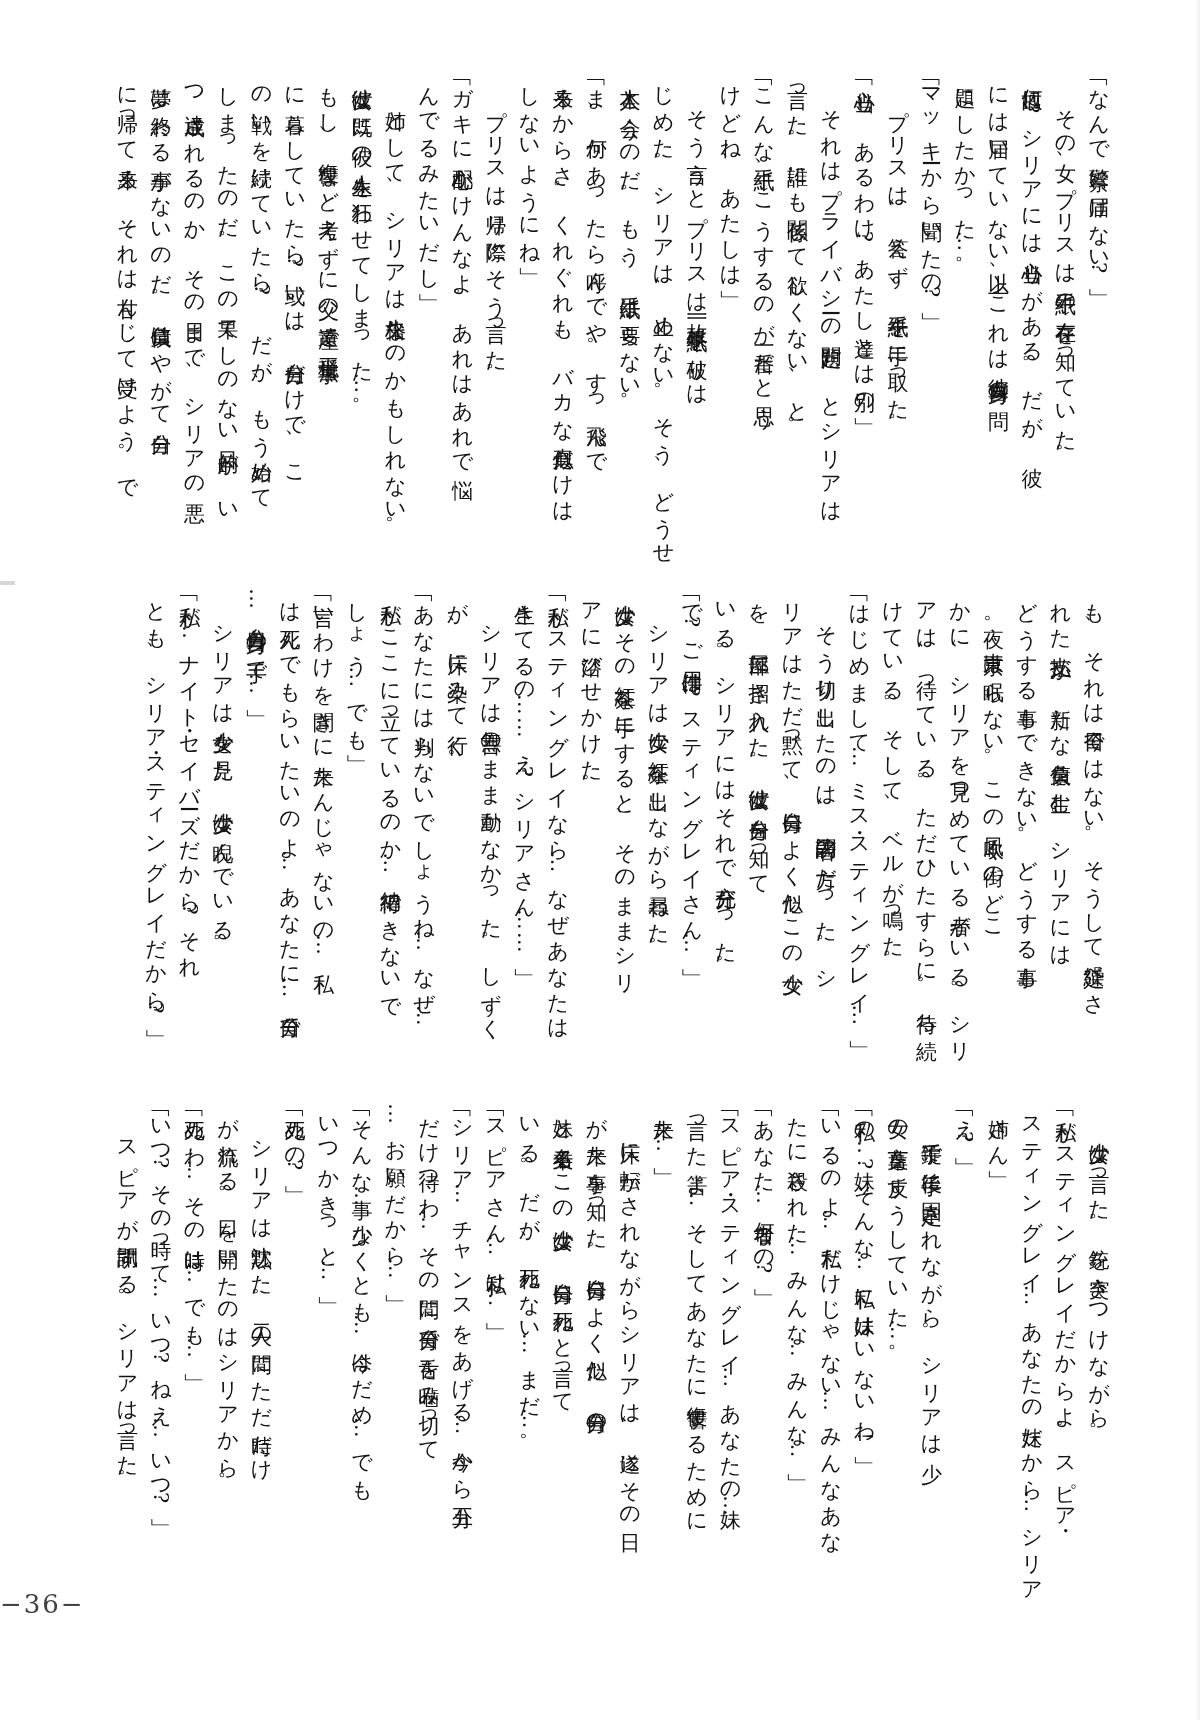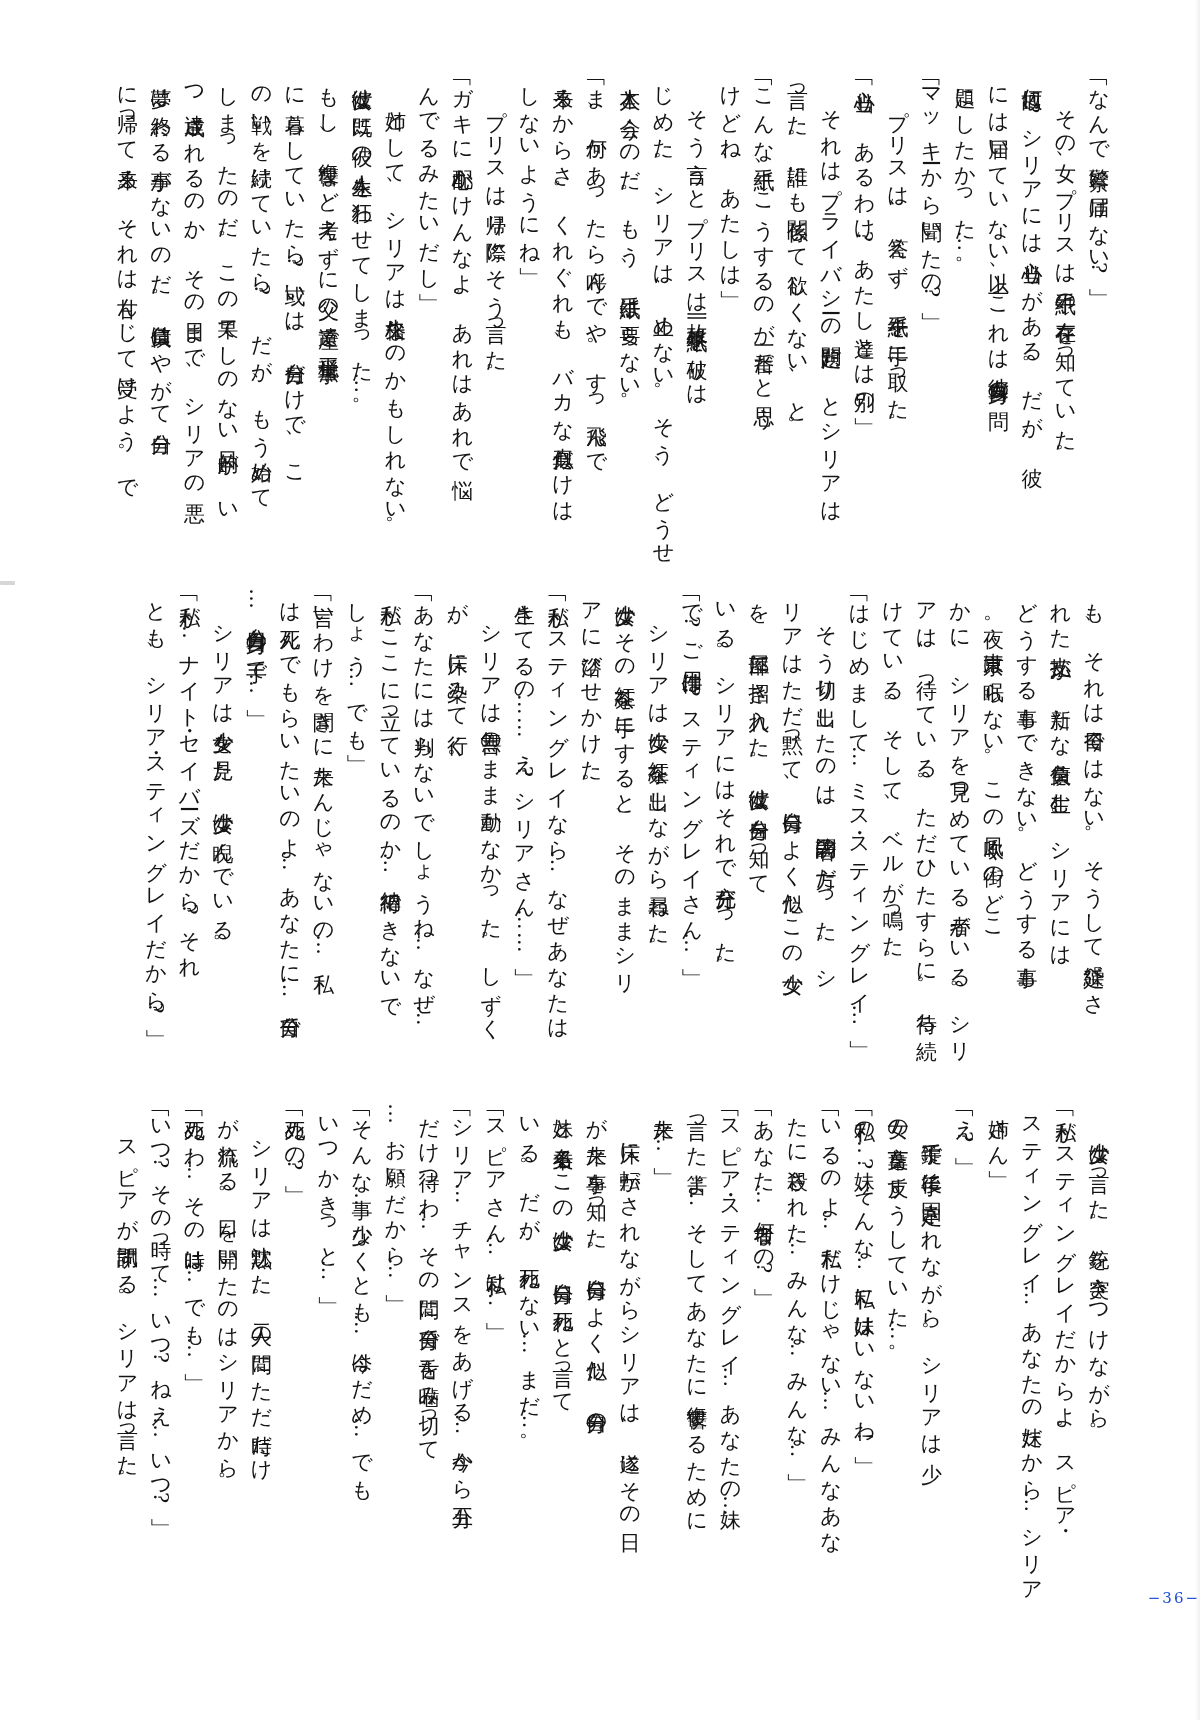--- a/index.html
+++ b/index.html
@@ -33,24 +33,24 @@
   }
   .block-top    { top: 72px;   right: 85px; }
   .block-middle { top: 588px;  right: 90px; }
   .block-bottom { top: 1103px; right: 85px; }
 
   .page-number {
     position: absolute;
     top: 1589px;
     left: 0;
     width: 100%;
-    text-align: right;
-    font-size: 15px;
+    text-align: left;
+    font-size: 26px;
     letter-spacing: 2px;
-    color: #1d4ed8;
+    color: #404040;
     font-family: "DejaVu Serif", "Liberation Serif", serif;
   }
   
   .scan-artifact {
     position: absolute;
     left: 0;
     top: 581px;
     width: 15px;
     height: 4px;
     background: #8a8a8a;

